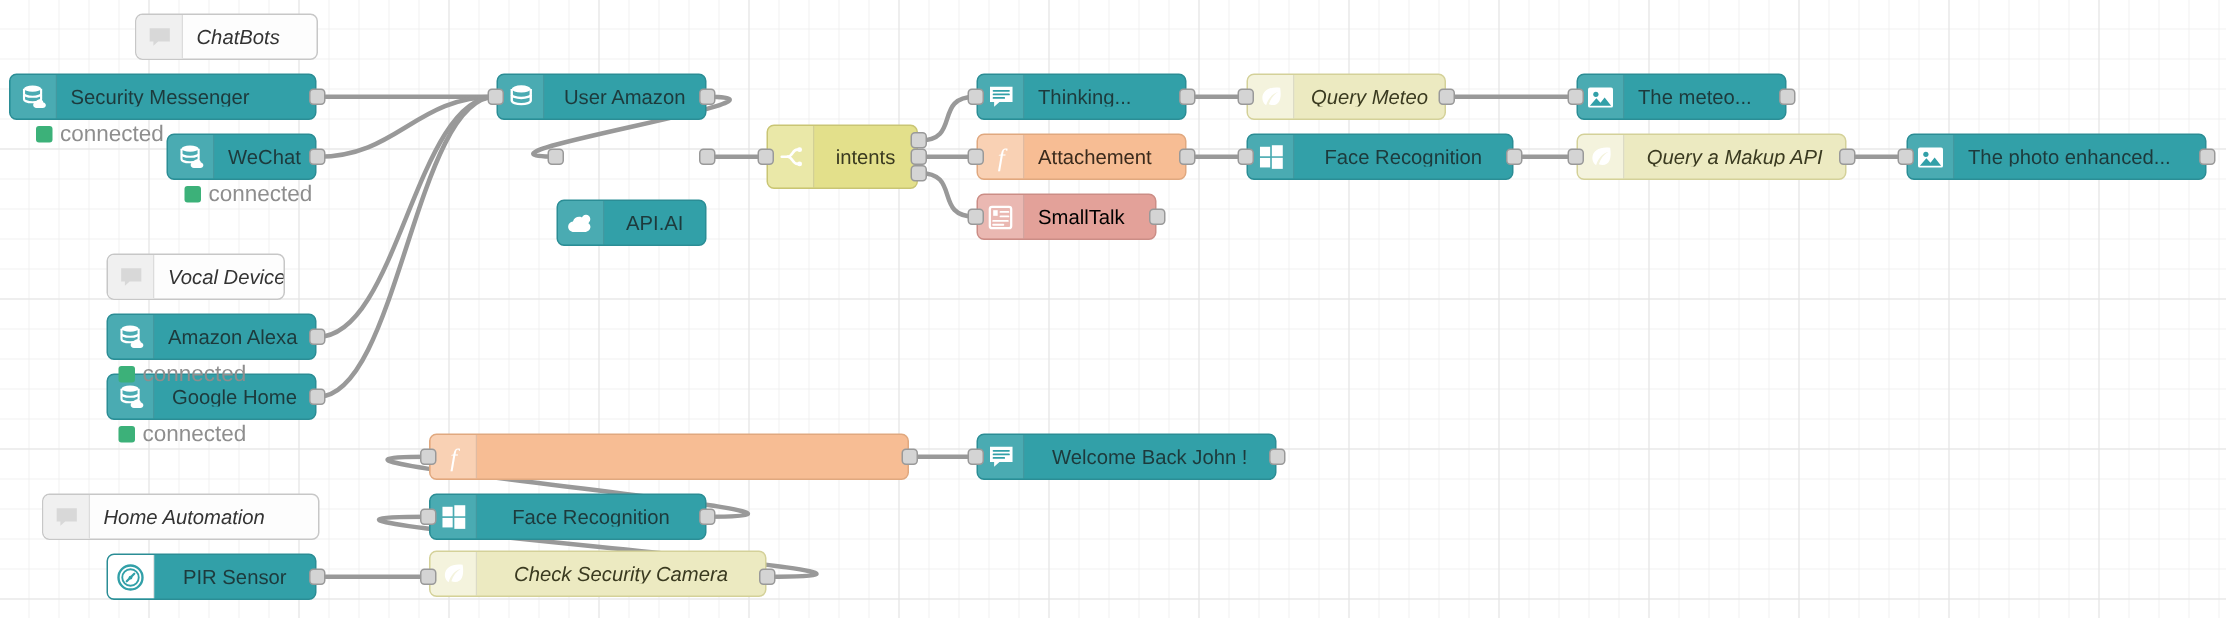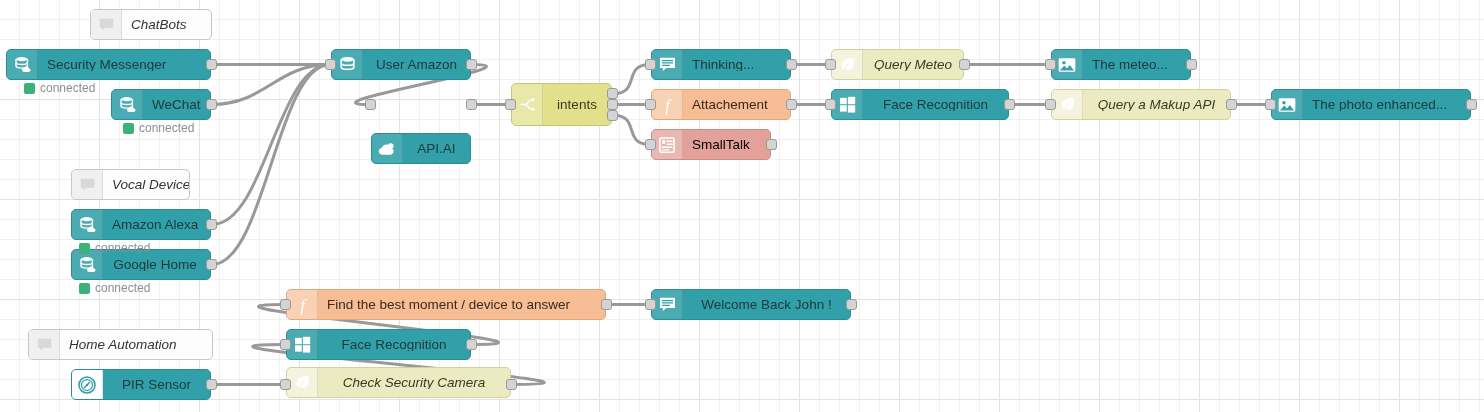--- a/index.html
+++ b/index.html
@@ -31,21 +31,21 @@
     width:30px;align-self:stretch;flex:0 0 30px;
     display:flex;align-items:center;justify-content:center;
     border-right:1px solid rgba(0,0,0,0.10);
     border-radius:4px 0 0 4px;
     background:rgba(0,0,0,0.05);
   }
   .node .lbl{
     flex:1;padding:0 8px 0 9px;white-space:nowrap;overflow:hidden;
   }
   .node.center .lbl{text-align:center;padding:0 6px;}
-  .node.right .lbl{text-align:center;padding-right:12px;}
+  .node.right .lbl{text-align:right;padding-right:12px;}
 
   
   .teal  {background:#32a0a8;border-color:#2b8d95;color:#1d3a3c;}
   .teal  .ico{background:rgba(255,255,255,0.12);}
   .yellow{background:#e3e08b;border-color:#c9c574;color:#3a3a20;}
   .yellow .ico{background:rgba(255,255,255,0.25);}
   .paleyellow{background:#eceac1;border-color:#d4d199;color:#3a3a20;}
   .paleyellow .ico{background:rgba(255,255,255,0.45);}
   .orange{background:#f7bd94;border-color:#e0a87f;color:#3a2a1c;}
   .orange .ico{background:rgba(255,255,255,0.30);}
@@ -57,21 +57,21 @@
   .italic .lbl{font-style:italic;}
   .whiteico .ico{background:#ffffff;border-right:1px solid rgba(0,0,0,0.10);}
 
   .port{
     position:absolute;width:11px;height:11px;border-radius:3px;
     background:#d4d4d4;border:1px solid #999;box-sizing:border-box;
     cursor:crosshair;
   }
   .status{
     position:absolute;display:flex;align-items:center;gap:5px;
-    font-size:12px;color:#8e8e8e;white-space:nowrap;
+    font-size:15px;color:#8e8e8e;white-space:nowrap;
   }
   .status .dot{
     width:11px;height:11px;border-radius:2px;background:#3cb179;display:inline-block;
   }
   svg.gico{display:block;}
 </style>
 </head>
 <body>
 
 <div id="canvas">
@@ -308,21 +308,20 @@
         <div class="lbl">The photo enhanced...</div>
       </div>
       <div class="port" style="left: 1265px; top: 99px;"></div>
       <div class="port" style="left: 1466px; top: 99px;"></div>
       <div class="node orange" style="left: 286px; top: 289px; width: 320px; height: 31px;">
         <div class="ico">
           <svg class="gico" width="19" height="22" viewBox="0 0 24 24">
       <text x="12" y="19" text-anchor="middle" font-family="'Liberation Serif',serif" font-style="italic" font-size="21" fill="#fff">f</text>
     </svg>
         </div>
-        <div class="lbl">Find the best moment / device to answer</div>
       </div>
       <div class="port" style="left: 280px; top: 299px;"></div>
       <div class="port" style="left: 601px; top: 299px;"></div>
       <div class="node teal center" style="left: 286px; top: 329px; width: 185px; height: 31px;">
         <div class="ico">
           <svg class="gico" width="19" height="19" viewBox="0 0 24 24">
       <rect x="2.5" y="3.6" width="8.6" height="8" fill="#fff"></rect>
       <rect x="12.5" y="2.3" width="9.2" height="9.3" fill="#fff"></rect>
       <rect x="2.5" y="13" width="8.6" height="8" fill="#fff"></rect>
       <rect x="12.5" y="12.9" width="9.2" height="9.3" fill="#fff"></rect>

